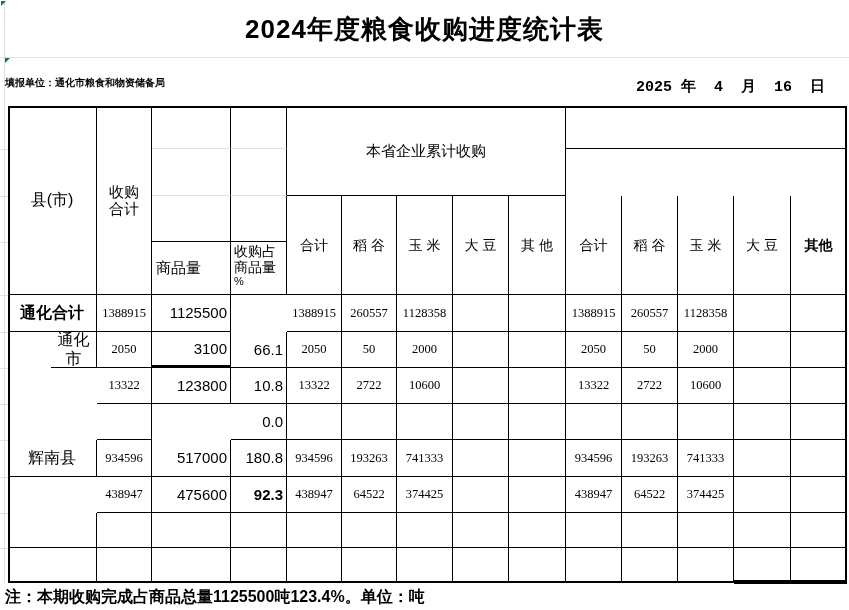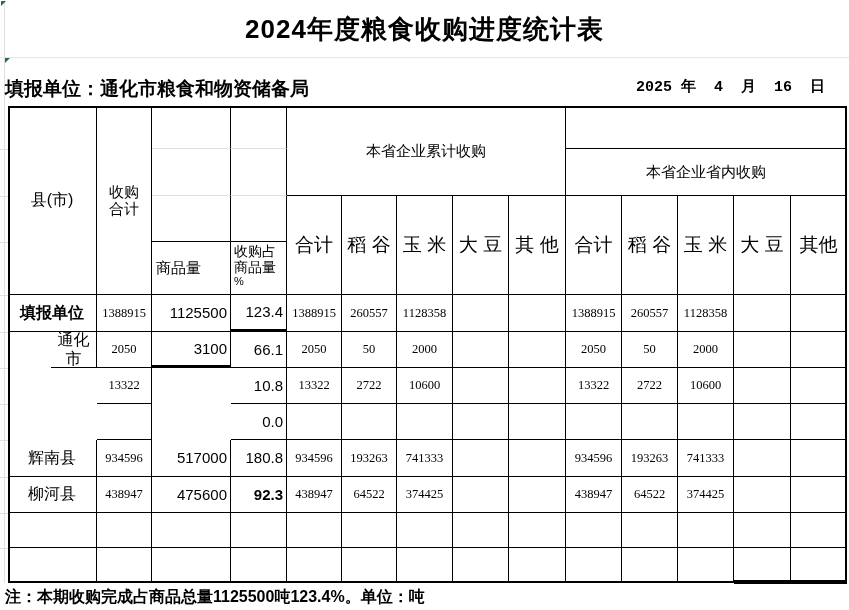--- a/index.html
+++ b/index.html
@@ -13,21 +13,21 @@
   .hline{position:absolute;left:0;top:57px;width:849px;height:1px;background:#e6e6e6;}
   .tick{position:absolute;left:0;width:8px;height:1px;background:#e0e0e0;}
   
   .tri{position:absolute;width:0;height:0;border-top:5px solid #1e7145;border-right:5px solid transparent;}
   .tri1{left:1px;top:1px;}
   .tri2{left:5px;top:58px;}
   .title{
     position:absolute;left:0;top:12px;width:100%;text-align:center;
     font-size:26px;font-weight:bold;letter-spacing:1px;white-space:pre;
   }
-  .report-unit{position:absolute;left:5px;top:76px;font-size:19px;font-weight:bold;white-space:pre;}
+  .report-unit{position:absolute;left:5px;top:76px;font-size:10px;font-weight:bold;white-space:pre;}
   .report-date{
     position:absolute;left:636px;top:77px;font-size:15px;font-weight:bold;
     font-family:"Liberation Mono",monospace;white-space:pre;
   }
   .note{position:absolute;left:5px;top:587px;font-size:16px;font-weight:bold;white-space:pre;}
 
   
   .table-grid{
     position:absolute;left:8px;top:106px;width:839px;height:477px;
     display:grid;
@@ -50,21 +50,21 @@
   .e42{grid-column:4;grid-row:2;}
   .e43{grid-column:4;grid-row:3;}
   .h-pct{
     grid-column:4;grid-row:4;flex-direction:column;align-items:flex-start;
     justify-content:flex-start;padding:1px 0 0 3px;font-size:14px;line-height:16px;text-align:left;
   }
   .h-pct .pct-sign{font-size:11px;line-height:12px;}
   .h-g1{grid-column:5 / span 5;grid-row:1 / span 2;font-size:15px;}
   .e-g2{grid-column:10 / span 5;grid-row:1;}
   .h-g2{grid-column:10 / span 5;grid-row:2;font-size:15px;}
-  .sub{font-size:19px;white-space:pre;}
+  .sub{font-size:14px;white-space:pre;}
   .c-county{font-size:16px;}
   .bold{font-weight:bold;}
   .c-serif{font-family:"Liberation Serif",serif;font-size:12.5px;}
   .c-num{font-family:"Liberation Sans",sans-serif;font-size:15px;justify-content:flex-end;padding-right:3px;}
   .thickb{border-bottom-width:3px;}
   .outer-border{
     position:absolute;left:8px;top:106px;width:839px;height:477px;
     border:2px solid #000;box-sizing:border-box;pointer-events:none;
   }
   .thick-seg{position:absolute;left:734px;top:580px;width:113px;height:4px;background:#000;pointer-events:none;}
@@ -91,35 +91,33 @@
   <div class="cell e41 faintb"></div>
   <div class="cell e42 faintb"></div>
   <div class="cell e43"></div>
   <div class="cell h-pct">
     <span>收购占</span>
     <span>商品量</span>
     <span class="pct-sign">%</span>
   </div>
   <div class="cell h-g1">本省企业累计收购</div>
   <div class="cell e-g2"></div>
-  <div class="cell h-g2">本省企业省内收购</div>
 <div class="cell sub" style="grid-area: 3 / 5 / span 2;">合计</div>
     <div class="cell sub" style="grid-area: 3 / 6 / span 2;">稻 谷</div>
     <div class="cell sub" style="grid-area: 3 / 7 / span 2;">玉 米</div>
     <div class="cell sub" style="grid-area: 3 / 8 / span 2;">大 豆</div>
     <div class="cell sub" style="grid-area: 3 / 9 / span 2;">其 他</div>
     <div class="cell sub" style="grid-area: 3 / 10 / span 2;">合计</div>
     <div class="cell sub" style="grid-area: 3 / 11 / span 2;">稻 谷</div>
     <div class="cell sub" style="grid-area: 3 / 12 / span 2;">玉 米</div>
     <div class="cell sub" style="grid-area: 3 / 13 / span 2;">大 豆</div>
-    <div class="cell sub" style="grid-area: 3 / 14 / span 2;">其他</div>
-    <div class="cell c-county bold" style="grid-area: 5 / 1;">填报单位</div>
+    <div class="cell sub" style="grid-area: 3 / 14 / span 2; font-weight: bold;">其他</div>
+    <div class="cell c-county bold" style="grid-area: 5 / 1;">通化合计</div>
     <div class="cell c-serif" style="grid-area: 5 / 2;">1388915</div>
     <div class="cell c-num" style="grid-area: 5 / 3;">1125500</div>
-    <div class="cell c-num thickb" style="grid-area: 5 / 4;">123.4</div>
     <div class="cell c-serif" style="grid-area: 5 / 5;">1388915</div>
     <div class="cell c-serif" style="grid-area: 5 / 6;">260557</div>
     <div class="cell c-serif" style="grid-area: 5 / 7;">1128358</div>
     <div class="cell c-serif" style="grid-area: 5 / 8;"></div>
     <div class="cell c-serif" style="grid-area: 5 / 9;"></div>
     <div class="cell c-serif" style="grid-area: 5 / 10;">1388915</div>
     <div class="cell c-serif" style="grid-area: 5 / 11;">260557</div>
     <div class="cell c-serif" style="grid-area: 5 / 12;">1128358</div>
     <div class="cell c-serif" style="grid-area: 5 / 13;"></div>
     <div class="cell c-serif" style="grid-area: 5 / 14;"></div>
@@ -131,20 +129,21 @@
     <div class="cell c-serif" style="grid-area: 6 / 6;">50</div>
     <div class="cell c-serif" style="grid-area: 6 / 7;">2000</div>
     <div class="cell c-serif" style="grid-area: 6 / 8;"></div>
     <div class="cell c-serif" style="grid-area: 6 / 9;"></div>
     <div class="cell c-serif" style="grid-area: 6 / 10;">2050</div>
     <div class="cell c-serif" style="grid-area: 6 / 11;">50</div>
     <div class="cell c-serif" style="grid-area: 6 / 12;">2000</div>
     <div class="cell c-serif" style="grid-area: 6 / 13;"></div>
     <div class="cell c-serif" style="grid-area: 6 / 14;"></div>
     <div class="cell c-serif" style="grid-area: 7 / 2;">13322</div>
+    <div class="cell c-num" style="grid-area: 7 / 3;">123800</div>
     <div class="cell c-num" style="grid-area: 7 / 4;">10.8</div>
     <div class="cell c-serif" style="grid-area: 7 / 5;">13322</div>
     <div class="cell c-serif" style="grid-area: 7 / 6;">2722</div>
     <div class="cell c-serif" style="grid-area: 7 / 7;">10600</div>
     <div class="cell c-serif" style="grid-area: 7 / 8;"></div>
     <div class="cell c-serif" style="grid-area: 7 / 9;"></div>
     <div class="cell c-serif" style="grid-area: 7 / 10;">13322</div>
     <div class="cell c-serif" style="grid-area: 7 / 11;">2722</div>
     <div class="cell c-serif" style="grid-area: 7 / 12;">10600</div>
     <div class="cell c-serif" style="grid-area: 7 / 13;"></div>
@@ -168,21 +167,20 @@
     <div class="cell c-serif" style="grid-area: 9 / 5;">934596</div>
     <div class="cell c-serif" style="grid-area: 9 / 6;">193263</div>
     <div class="cell c-serif" style="grid-area: 9 / 7;">741333</div>
     <div class="cell c-serif" style="grid-area: 9 / 8;"></div>
     <div class="cell c-serif" style="grid-area: 9 / 9;"></div>
     <div class="cell c-serif" style="grid-area: 9 / 10;">934596</div>
     <div class="cell c-serif" style="grid-area: 9 / 11;">193263</div>
     <div class="cell c-serif" style="grid-area: 9 / 12;">741333</div>
     <div class="cell c-serif" style="grid-area: 9 / 13;"></div>
     <div class="cell c-serif" style="grid-area: 9 / 14;"></div>
-    <div class="cell c-county" style="grid-area: 10 / 1;">柳河县</div>
     <div class="cell c-serif" style="grid-area: 10 / 2;">438947</div>
     <div class="cell c-num" style="grid-area: 10 / 3;">475600</div>
     <div class="cell c-num" style="grid-area: 10 / 4; font-weight: bold;">92.3</div>
     <div class="cell c-serif" style="grid-area: 10 / 5;">438947</div>
     <div class="cell c-serif" style="grid-area: 10 / 6;">64522</div>
     <div class="cell c-serif" style="grid-area: 10 / 7;">374425</div>
     <div class="cell c-serif" style="grid-area: 10 / 8;"></div>
     <div class="cell c-serif" style="grid-area: 10 / 9;"></div>
     <div class="cell c-serif" style="grid-area: 10 / 10;">438947</div>
     <div class="cell c-serif" style="grid-area: 10 / 11;">64522</div>

